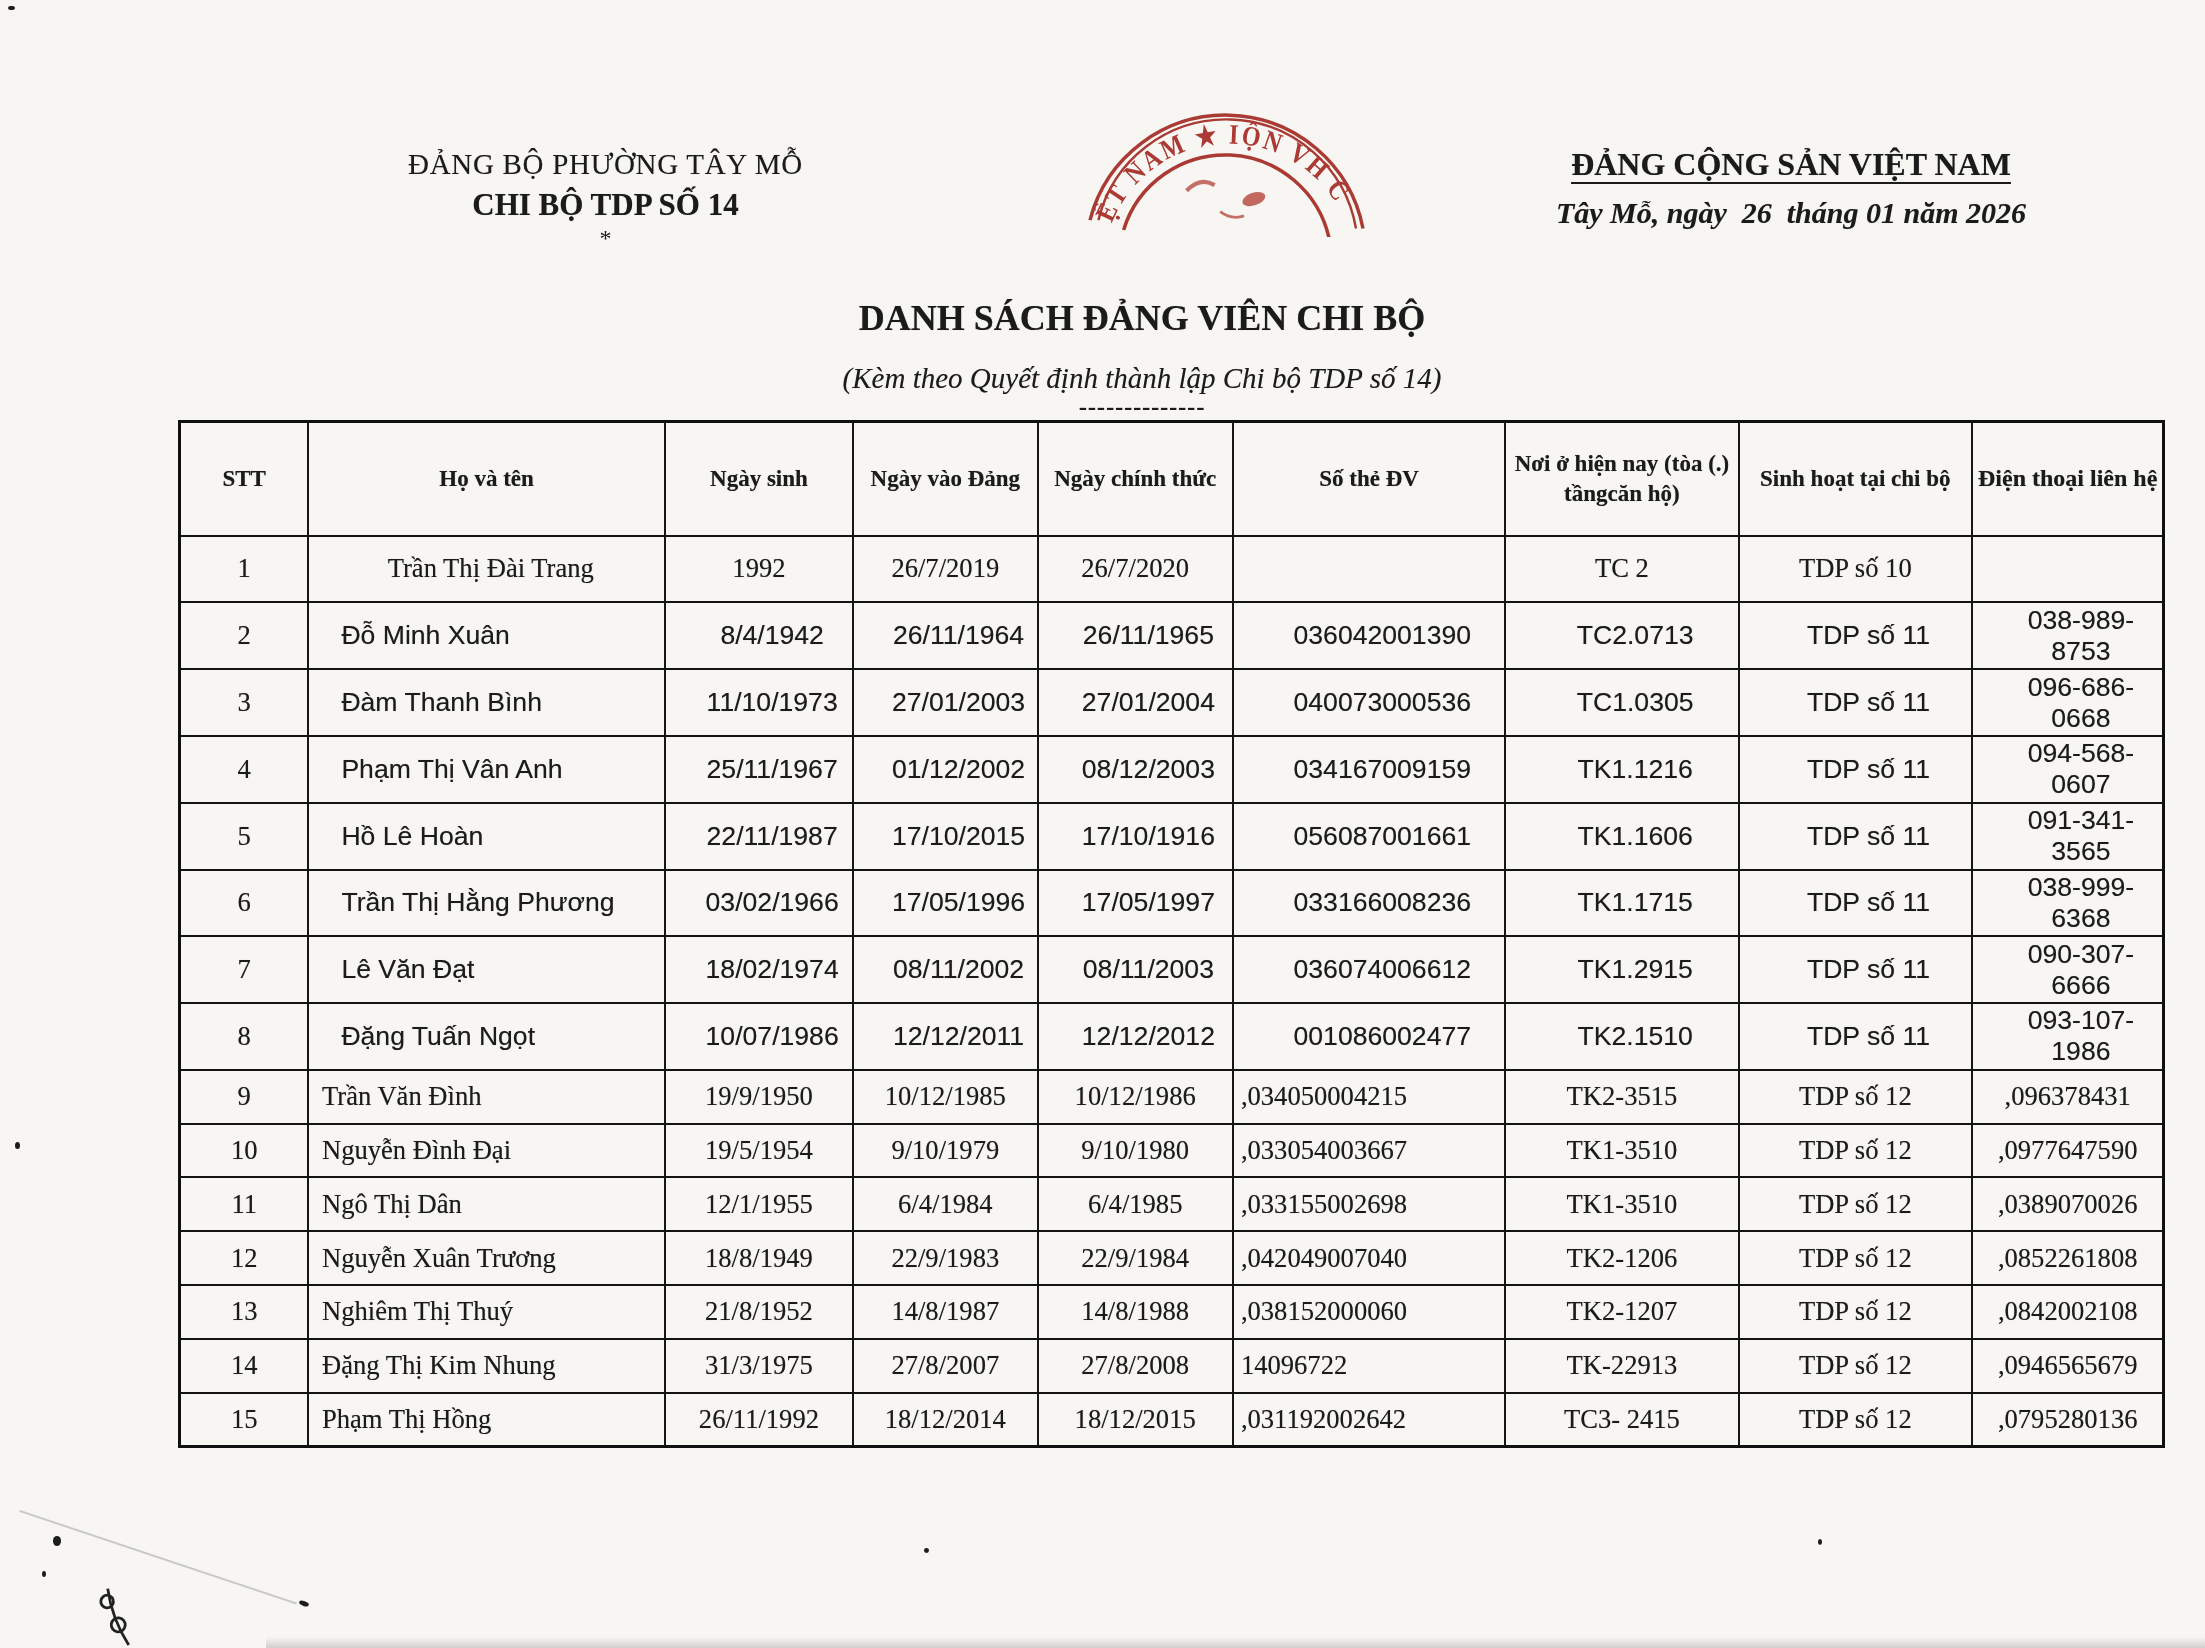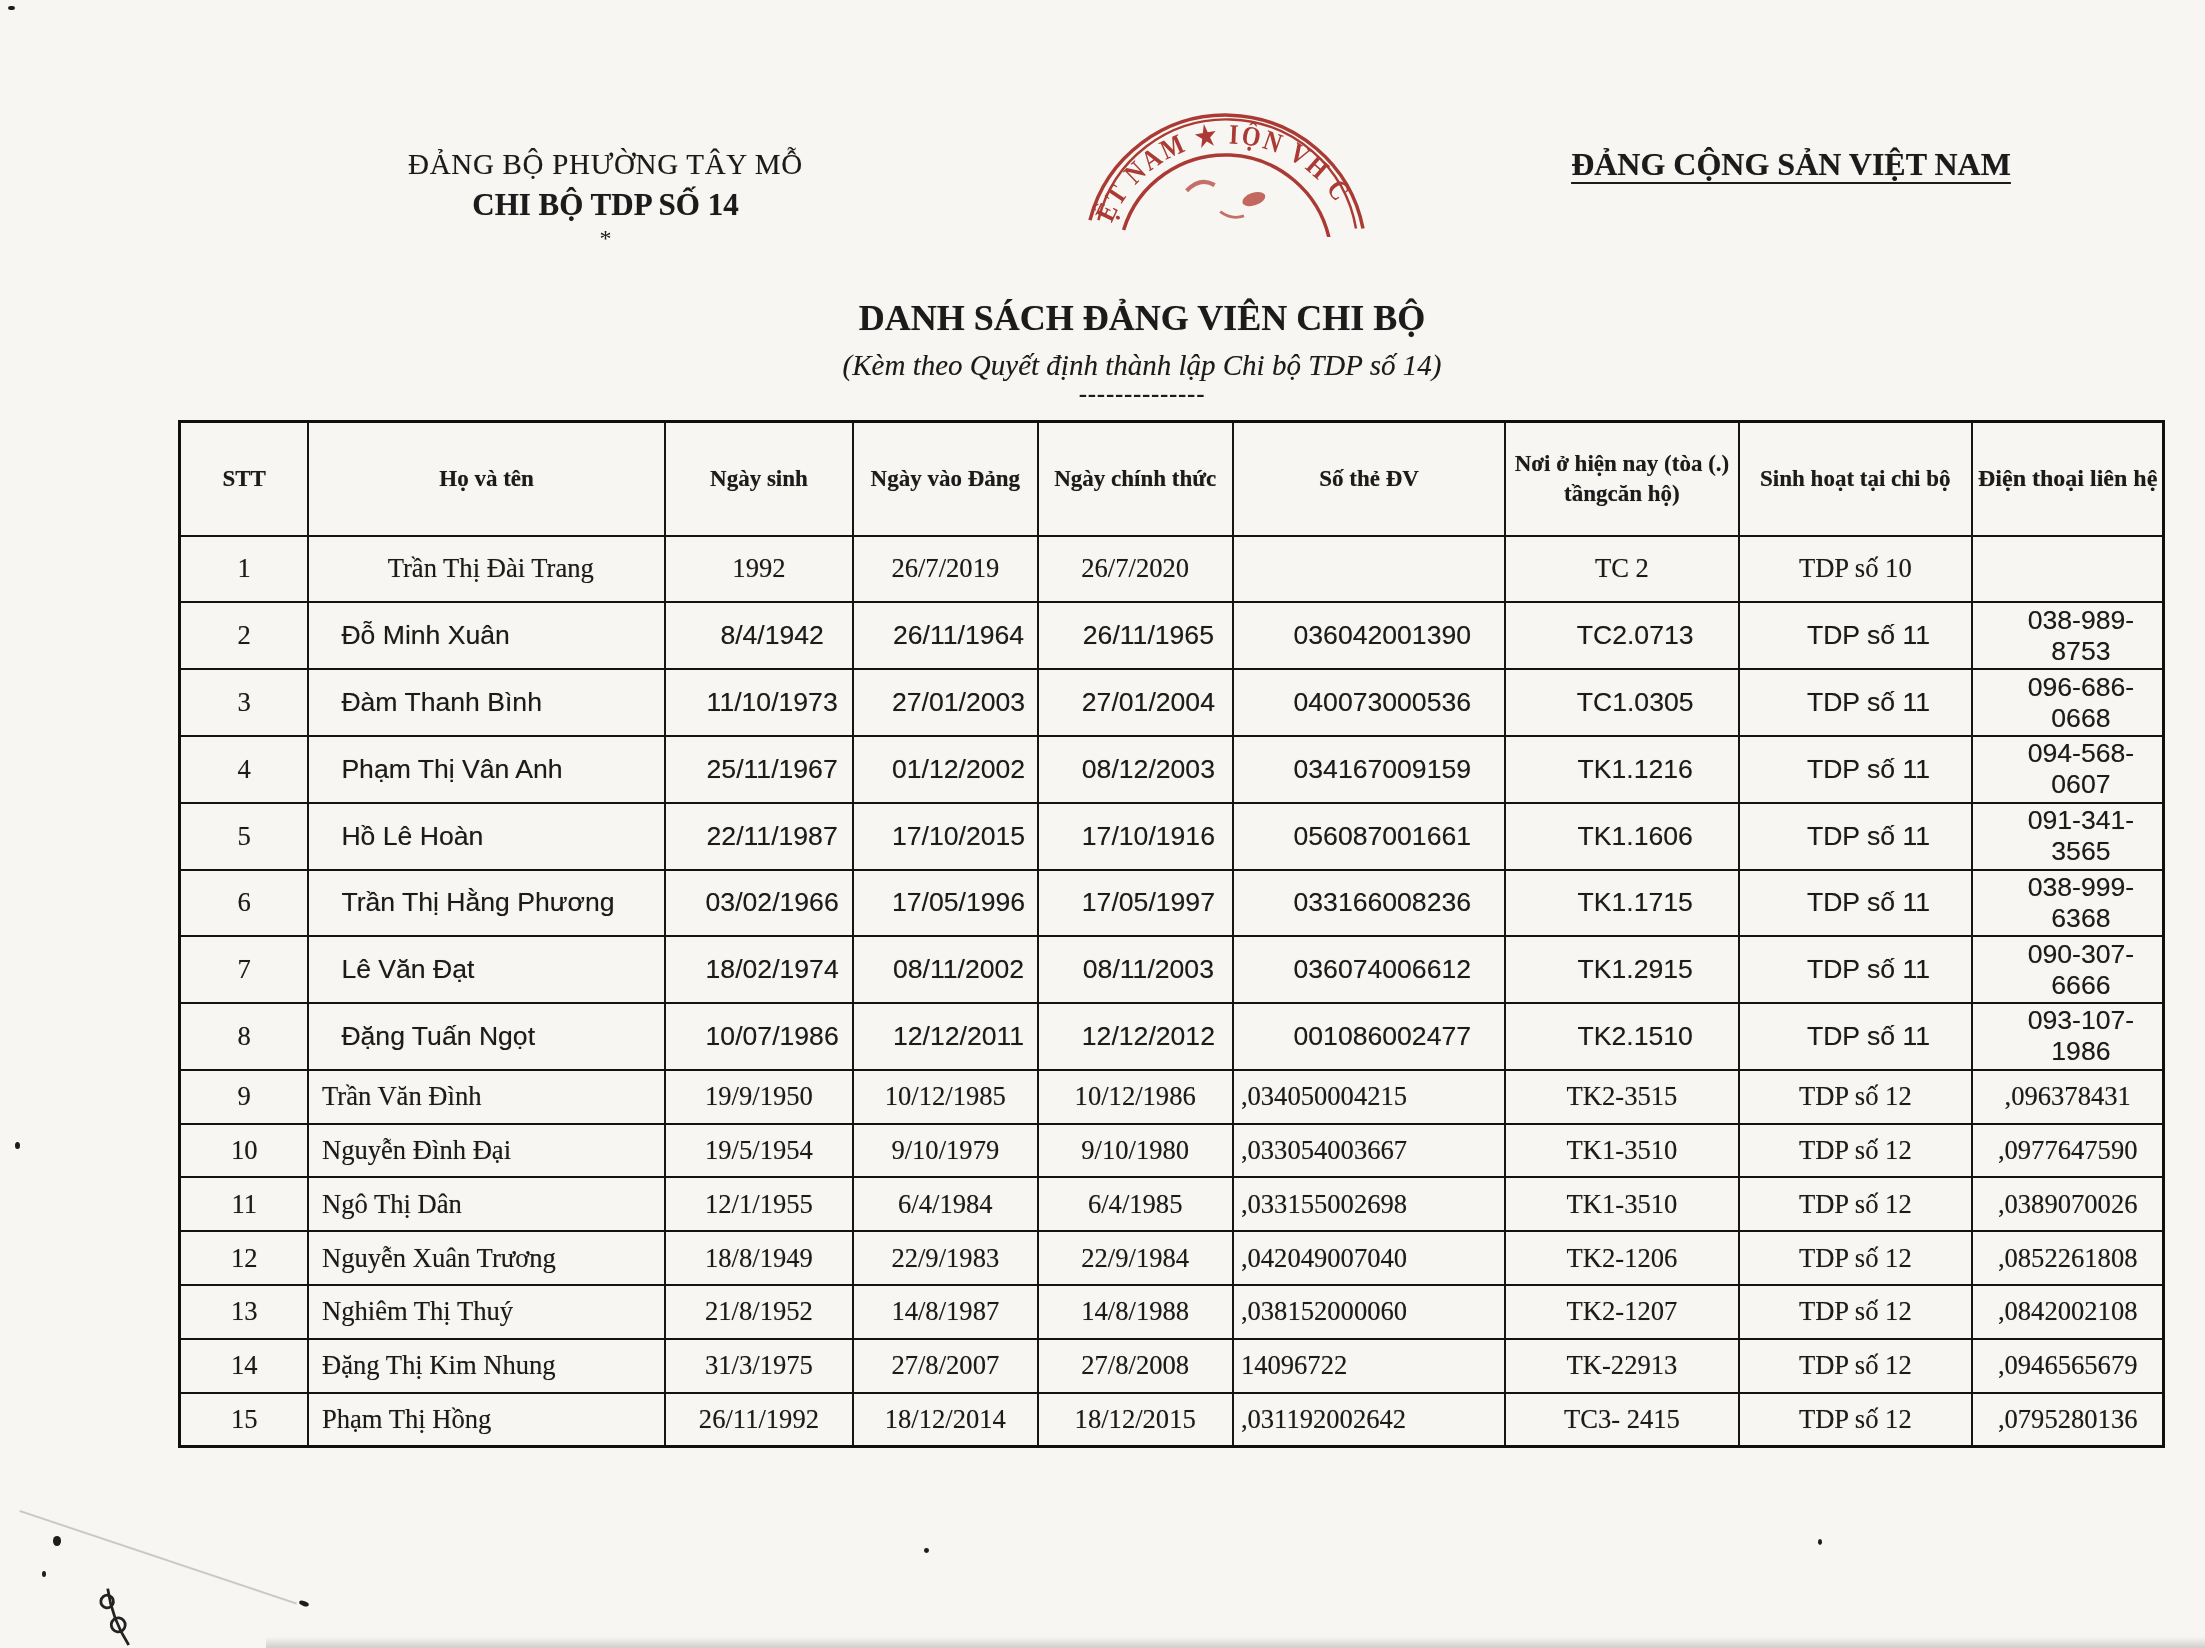--- a/index.html
+++ b/index.html
@@ -12,21 +12,21 @@
   .hdr-left{position:absolute;left:350px;top:148px;width:511px;text-align:center;}
   .hl1{font-size:29px;letter-spacing:0.7px;text-shadow:0 0 0.7px rgba(20,20,20,.4);}
   .hl2{font-size:31px;font-weight:700;margin-top:5.6px;text-shadow:0 0 0.7px rgba(20,20,20,.45);}
   .hl-star{font-size:24px;margin-top:2.8px;}
   .hdr-right{position:absolute;left:1462px;top:146px;width:658px;text-align:center;}
   .hr1{font-size:32px;font-weight:700;text-decoration:underline;text-decoration-thickness:2.1px;text-underline-offset:7px;text-shadow:0 0 0.7px rgba(20,20,20,.45);}
   .hr2{font-size:30px;font-style:italic;font-weight:600;margin-top:12.6px;white-space:pre;text-shadow:0 0 0.7px rgba(20,20,20,.35);}
   
   .titleblock{position:absolute;left:178px;top:297px;width:1928px;text-align:center;}
   .title{font-size:36px;font-weight:700;text-shadow:0 0 0.7px rgba(20,20,20,.5);}
-  .subtitle{font-size:29px;font-style:italic;margin-top:10px;text-shadow:0 0 0.7px rgba(20,20,20,.35);}
+  .subtitle{font-size:29px;font-style:italic;margin-top:23px;text-shadow:0 0 0.7px rgba(20,20,20,.35);}
   .sep{font-size:25px;font-weight:700;letter-spacing:0.7px;line-height:.9;margin-top:1.4px;}
   
   .stamp{position:absolute;left:1083px;top:45px;width:294px;height:192px;opacity:.95;}
   
   table.doc{
     position:absolute;left:178px;top:420px;width:1929px;
     border-collapse:collapse;table-layout:fixed;
     border:3.5px solid #101010;
   }
   .doc th,.doc td{
@@ -86,20 +86,21 @@
 </svg>
 
 <div class="hdr-left">
   <div class="hl1">ĐẢNG BỘ PHƯỜNG TÂY MỖ</div>
   <div class="hl2">CHI BỘ TDP SỐ 14</div>
   <div class="hl-star">*</div>
 </div>
 
 <div class="hdr-right">
   <div class="hr1">ĐẢNG CỘNG SẢN VIỆT NAM</div>
+  <div class="hr2">Tây Mỗ, ngày  26  tháng 01 năm 2026</div>
 </div>
 
 <div class="titleblock">
   <div class="title">DANH SÁCH ĐẢNG VIÊN CHI BỘ</div>
   <div class="subtitle">(Kèm theo Quyết định thành lập Chi bộ TDP số 14)</div>
   <div class="sep">--------------</div>
 </div>
 
 <table class="doc">
   <thead>

